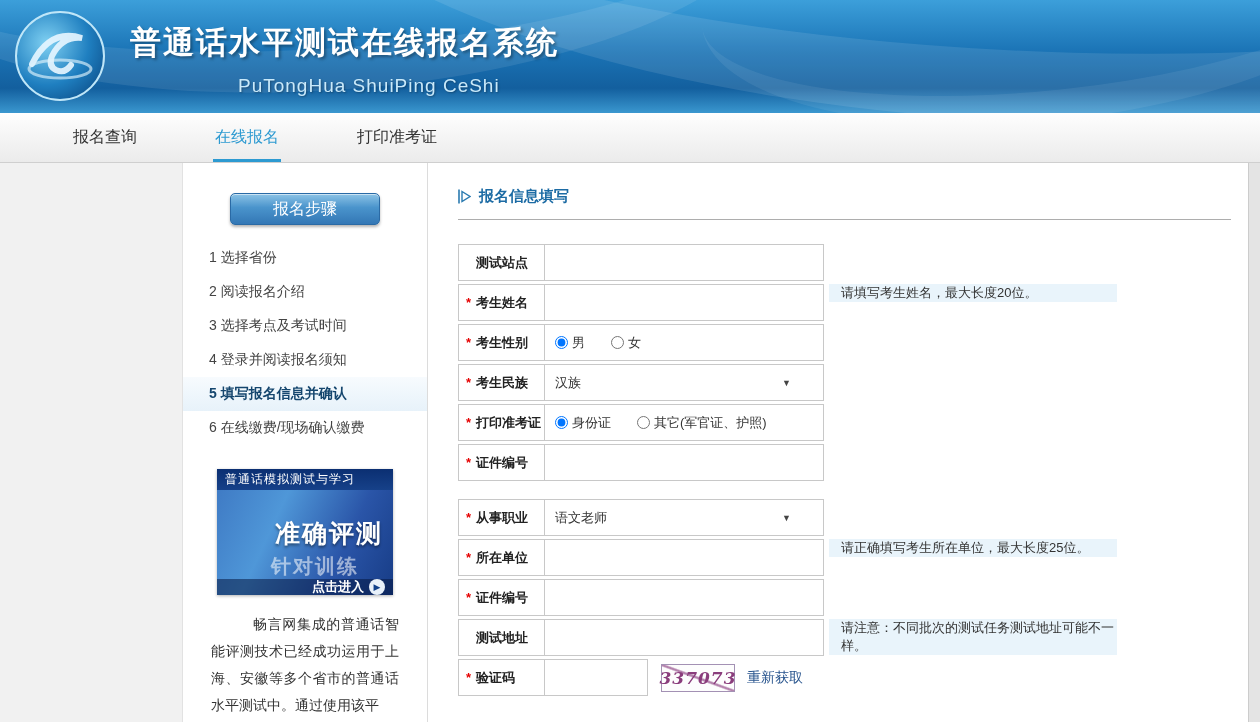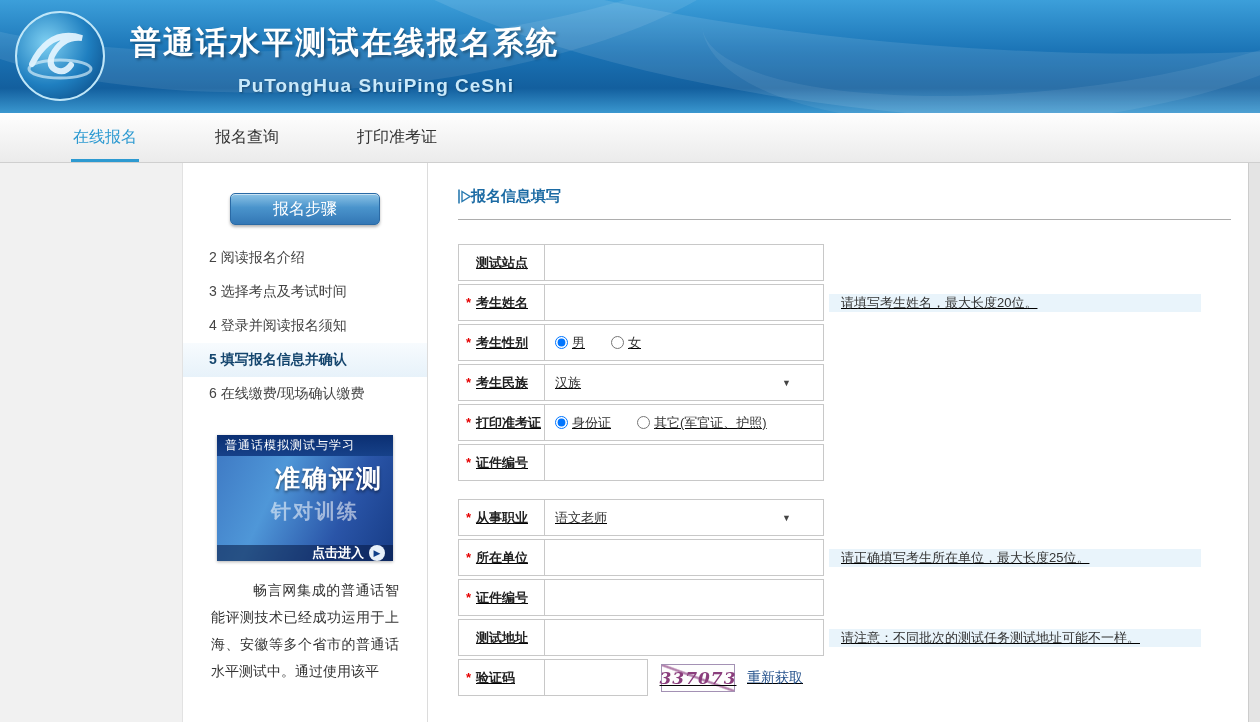--- a/index.html
+++ b/index.html
@@ -13,21 +13,21 @@
   .swoosh1 { position:absolute; width:900px; height:320px; left:-120px; top:-230px;
     border-radius:50%; border-bottom:42px solid rgba(255,255,255,0.09); transform:rotate(-4deg); }
   .swoosh2 { position:absolute; width:1500px; height:520px; left:260px; top:-400px;
     border-radius:50%; border-bottom:70px solid rgba(255,255,255,0.10); transform:rotate(3deg); }
   .swoosh3 { position:absolute; width:700px; height:260px; left:700px; top:-140px;
     border-radius:50%; border-bottom:30px solid rgba(255,255,255,0.07); transform:rotate(-6deg); }
   .logo { position:absolute; left:12px; top:8px; }
   .header-titles { position:absolute; left:130px; top:22px; }
   .app-title { font-size:31px; font-weight:bold; color:#ffffff; letter-spacing:2px;
     text-shadow:2px 2px 3px rgba(0,0,0,0.35); }
-  .app-subtitle { margin-top:11px; padding-left:108px; font-size:19px; font-weight:bold;
+  .app-subtitle { margin-top:11px; padding-left:108px; font-size:19px; font-weight:normal;
     color:#c9e9fa; letter-spacing:1px; text-shadow:1px 1px 2px rgba(0,0,0,0.3); }
 
   
   .nav { height:50px; background:linear-gradient(180deg,#fefefe,#ebebeb);
     border-bottom:1px solid #cfcfcf; display:flex; padding-left:45px; }
   .nav-item { position:relative; padding:0 28px; margin-right:22px; font-size:16px;
     color:#333; display:flex; align-items:center; cursor:pointer; }
   .nav-item.active { color:#2d9ad1; }
   .nav-item.active::after { content:''; position:absolute; left:26px; right:26px; bottom:0;
     height:3px; background:#2d9ad1; }
@@ -49,54 +49,54 @@
   .steps { list-style:none; margin-top:4px; }
   .steps li { padding:8px 0 8px 26px; font-size:14px; color:#444; }
   .steps li.current { background:linear-gradient(180deg,#f7fbfe,#e7f2fa);
     color:#15466e; font-weight:bold; }
 
   .banner { position:relative; width:176px; height:126px; margin:24px auto 0;
     background:linear-gradient(115deg,#3d77c2 0%,#4f97d8 35%,#2a55a8 70%,#173c86 100%);
     overflow:hidden; cursor:pointer; box-shadow:0 1px 3px rgba(0,0,0,0.3); }
   .banner-top { height:21px; background:linear-gradient(180deg,#0b2f72,#164189);
     color:#fff; font-size:12px; line-height:21px; padding-left:8px; letter-spacing:1px; }
-  .banner-line1 { margin-top:6px; text-align:right; padding-right:10px; font-size:25px;
+  .banner-line1 { margin-top:27px; text-align:right; padding-right:10px; font-size:25px;
     font-weight:bold; color:#fff; letter-spacing:2px; text-shadow:0 2px 3px rgba(0,0,0,0.45); }
   .banner-line2 { margin-top:3px; text-align:right; padding-right:34px; font-size:20px;
     font-weight:bold; color:rgba(255,255,255,0.55); letter-spacing:2px; }
   .banner-cta { position:absolute; bottom:0; left:0; right:0; height:16px;
     background:rgba(6,24,66,0.55); display:flex; align-items:center; justify-content:flex-end;
     padding-right:8px; gap:5px; color:#fff; font-size:13px; font-weight:bold; }
   .play-icon { width:16px; height:16px; border-radius:50%; background:#e8f1fa; color:#10408a;
     font-size:9px; display:flex; align-items:center; justify-content:center; }
   .sidebar-desc { width:188px; margin:16px auto 0; font-size:14px; line-height:27px;
     color:#333; text-indent:3em; text-align:justify; }
 
   
-  .main-title { display:flex; align-items:center; gap:0; font-size:15px; font-weight:bold;
+  .main-title { display:flex; align-items:center; gap:8px; font-size:15px; font-weight:bold;
     color:#1c6ba4; padding-top:6px;text-align:center; }
   .main hr { border:none; border-top:1px solid #adadad; margin:13px 5px 24px 0; }
 
-  .row-wrap { display:flex; align-items:center; margin-bottom:3px;text-decoration:underline; }
+  .row-wrap { display:flex; align-items:flex-start; margin-bottom:3px; }
   .row-wrap.gap-before { margin-top:18px; }
   .row { display:flex; width:366px; height:37px; border:1px solid #c8c8c8; background:#fff; flex-shrink:0; }
   .row.row-narrow { width:190px; }
   .label-cell { position:relative; width:86px; border-right:1px solid #c8c8c8;
     display:flex; align-items:center; padding-left:17px; font-size:13px; font-weight:bold;
     color:#222; flex-shrink:0; }
   .req { position:absolute; left:7px; color:#e60000; font-weight:bold; }
   .ctrl-cell { flex:1; display:flex; align-items:center; overflow:hidden; }
   .ctrl-cell input[type=text] { width:100%; height:100%; border:none; outline:none;
     padding:0 8px; font-size:13px; font-family:inherit; }
   .radio-opt { display:flex; align-items:center; gap:4px; font-size:13px; color:#333;
     margin-left:10px; margin-right:16px; cursor:pointer; white-space:nowrap; }
   .fake-select { width:100%; height:100%; display:flex; align-items:center; font-size:13px;
     color:#333; padding-left:10px; position:relative; cursor:pointer; }
   .sel-caret { position:absolute; right:32px; font-size:9px; color:#444; }
-  .hint-box { width:372px; margin-left:5px; background:#e9f4fb; display:flex;
+  .hint-box { width:288px; margin-left:5px; background:#e9f4fb; display:flex;
     align-items:center; padding-left:12px; font-size:13px; color:#333; }
   .captcha-box { width:74px; height:28px; margin-left:13px; align-self:center;
     border:1px solid #a391b4;
     background:#fdfdfd linear-gradient(to top right, transparent 46%, rgba(150,80,140,0.7) 49%, rgba(150,80,140,0.7) 51%, transparent 54%);
     color:#8a3d7c; font-family:"DejaVu Serif",serif; font-style:italic; font-weight:bold;
     font-size:17px; letter-spacing:1px; display:flex; align-items:center; justify-content:center; }
   .refresh-link { margin-left:12px; align-self:center; font-size:14px; color:#29558e;
     cursor:pointer; text-decoration:none; }
 </style>
 </head>
@@ -122,31 +122,32 @@
         <ellipse cx="48" cy="61" rx="31" ry="9" fill="none" stroke="#dff2fc" stroke-width="3" opacity="0.65"></ellipse>
       </svg>
     </div>
     <div class="header-titles">
       <div class="app-title">普通话水平测试在线报名系统</div>
       <div class="app-subtitle">PuTongHua ShuiPing CeShi</div>
     </div>
   </div>
 
   <div class="nav" id="nav-items">
+      <div class="nav-item">报名查询</div>
       <div class="nav-item active">在线报名</div>
-      <div class="nav-item">报名查询</div>
       <div class="nav-item">打印准考证</div>
     </div>
 
   <div class="content">
     <div class="left-gutter"></div>
 
     <div class="sidebar">
       <div class="steps-button">报名步骤</div>
       <ul class="steps" id="steps">
+          <li>1 选择省份</li>
           <li>2 阅读报名介绍</li>
           <li>3 选择考点及考试时间</li>
           <li>4 登录并阅读报名须知</li>
           <li class="current">5 填写报名信息并确认</li>
           <li>6 在线缴费/现场确认缴费</li>
         </ul>
 
       <div class="banner">
         <div class="banner-top">普通话模拟测试与学习</div>
         <div class="banner-line1">准确评测</div>

